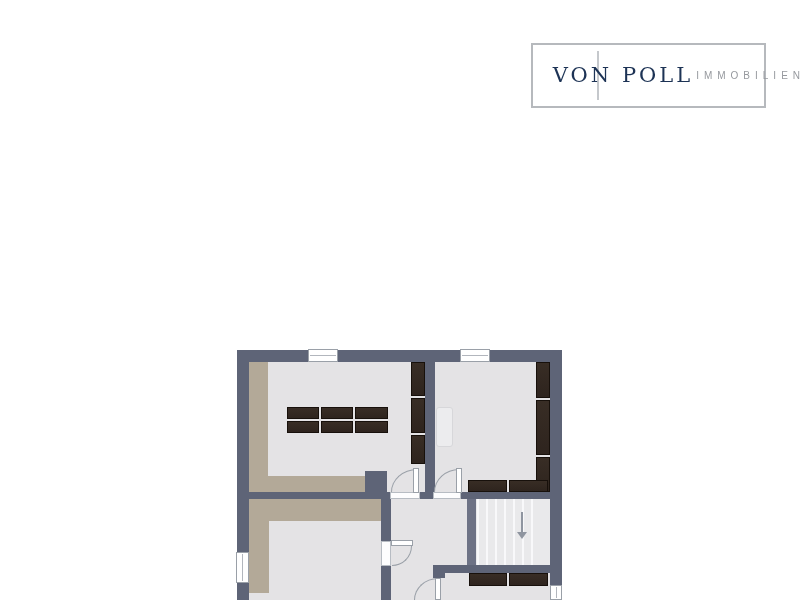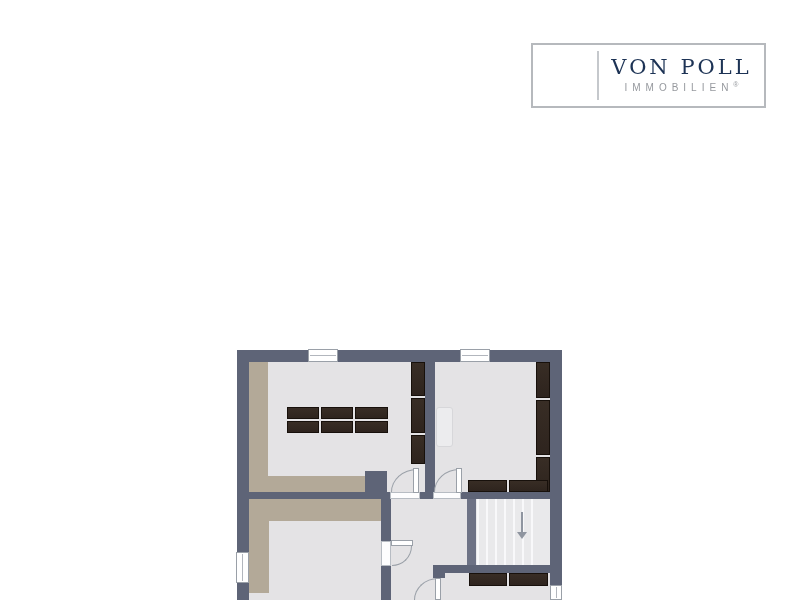--- a/index.html
+++ b/index.html
@@ -7,21 +7,21 @@
           font-family:"Liberation Sans",sans-serif;}
   .abs{position:absolute;}
   
   .logo{position:absolute;left:531px;top:43px;width:235px;height:65px;background:#fff;
         border:2px solid var(--lborder);box-sizing:border-box;}
   .logo-mark{position:absolute;left:5px;top:4px;width:54px;height:53px;background:var(--navy);
              display:flex;align-items:center;justify-content:center;color:#fff;
              font-family:"DejaVu Serif",serif;font-size:32px;letter-spacing:-0.14em;
              padding-right:4px;box-sizing:border-box;}
   .logo-sep{position:absolute;left:64px;top:6px;width:2px;height:49px;background:#c5c8cc;}
-  .logo-text{position:absolute;left:66px;top:0;right:0;bottom:0;display:flex;flex-direction:column;
+  .logo-text{position:absolute;left:66px;top:0;right:0;bottom:0;display:flex;
              align-items:center;justify-content:center;gap:3px;}
   .logo-brand{font-family:"DejaVu Serif",serif;font-size:21px;color:var(--navy);
               letter-spacing:3px;white-space:nowrap;line-height:1;}
   .logo-sub{font-size:10px;color:var(--lgray);letter-spacing:5px;white-space:nowrap;line-height:1;}
   .logo-sub sup{font-size:7px;letter-spacing:0;}
   
   .floor{background:var(--floor);}
   .tan{background:var(--accent);}
   .wall{background:var(--wall);}
   .wall2{background:var(--wall-light);}

